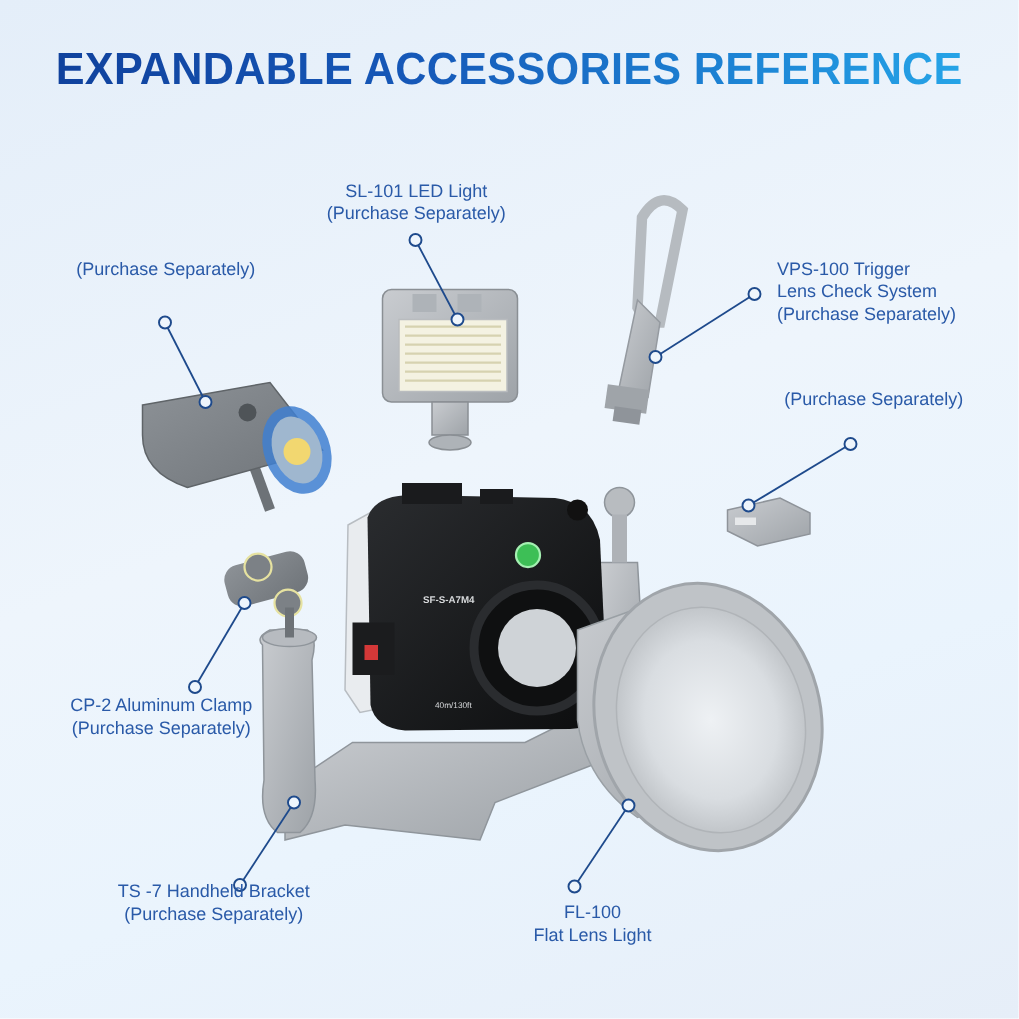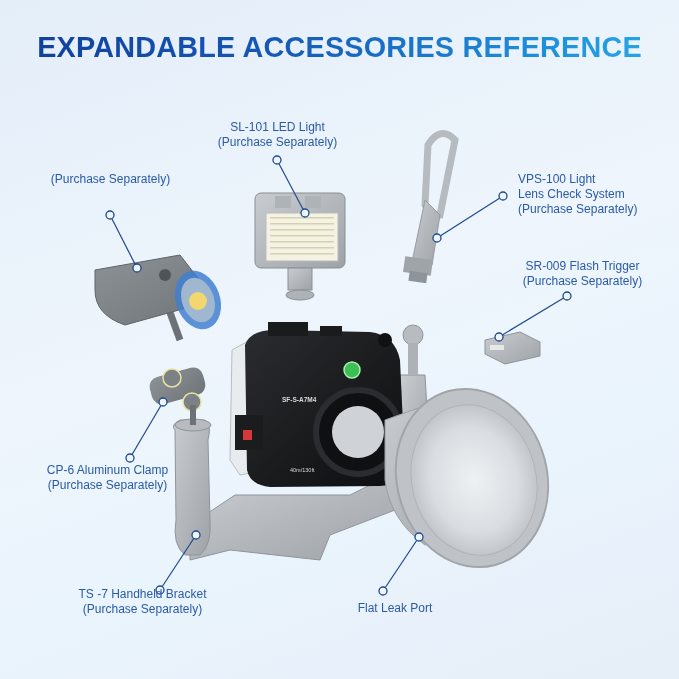--- a/index.html
+++ b/index.html
@@ -158,31 +158,31 @@
 </svg>
 
 <div class="label" style="left:200px; top:120px; width:155px;">
   <span>SL-101 LED Light</span>
   <span>(Purchase Separately)</span>
 </div>
 <div class="label" style="left:33px; top:172px; width:155px;">
   <span>(Purchase Separately)</span>
 </div>
 <div class="label left" style="left:518px; top:172px; width:150px;">
-  <span>VPS-100 Light</span>
+  <span>VPS-100 Trigger</span>
   <span>Lens Check System</span>
   <span>(Purchase Separately)</span>
 </div>
 <div class="label" style="left:505px; top:259px; width:155px;">
-  <span>SR-009 Flash Trigger</span>
   <span>(Purchase Separately)</span>
 </div>
 <div class="label" style="left:30px; top:463px; width:155px;">
-  <span>CP-6 Aluminum Clamp</span>
+  <span>CP-2 Aluminum Clamp</span>
   <span>(Purchase Separately)</span>
 </div>
 <div class="label" style="left:65px; top:587px; width:155px;">
   <span>TS -7 Handheld Bracket</span>
   <span>(Purchase Separately)</span>
 </div>
 <div class="label" style="left:325px; top:601px; width:140px;">
-  <span>Flat Leak Port</span>
+  <span>FL-100</span>
+  <span>Flat Lens Light</span>
 </div>
 
 </body></html>

